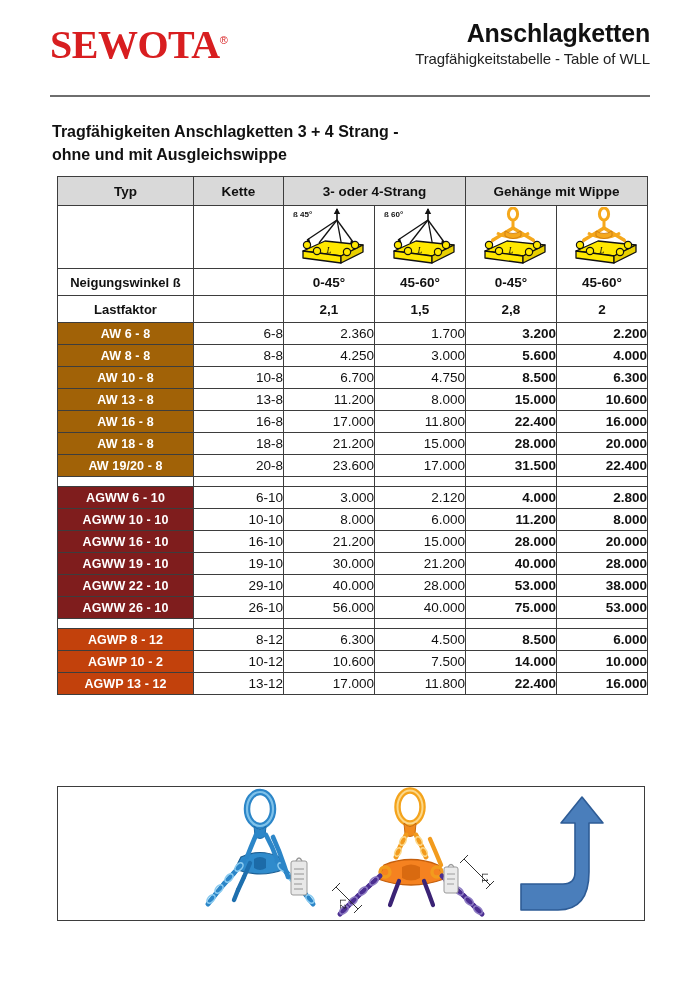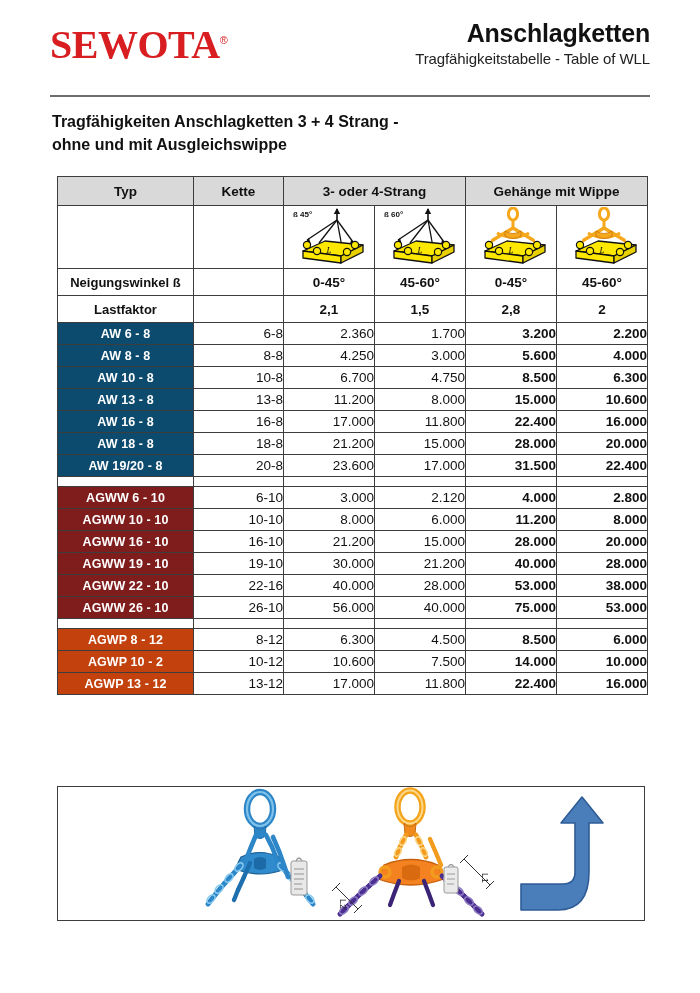--- a/index.html
+++ b/index.html
@@ -41,21 +41,21 @@
   .head-sub{
     font-size:15px;font-weight:normal;line-height:22px;color:#222;
     letter-spacing:-0.1px;
   }
   .head-rule{
     position:absolute;left:50px;top:95px;width:600px;height:2px;background:#6e6e6e;
   }
 
   
   .sect-title{
-    position:absolute;left:52px;top:110px;width:600px;
+    position:absolute;left:52px;top:120px;width:600px;
     font-size:16px;font-weight:bold;line-height:23px;color:#111;
   }
 
   
   .tbl-wrap{position:absolute;left:57px;top:176px;width:590px;}
   table.main{
     border-collapse:collapse;
     width:590px;
     table-layout:fixed;
     font-size:12.5px;
@@ -100,21 +100,21 @@
 
   
   tr.drow td{height:21px;}
   td.typ{
     color:#ffffff;font-weight:bold;font-size:12.5px;
     text-align:center;letter-spacing:0.1px;
     border-left:1px solid #3d3d3d;border-right:1px solid #3d3d3d;
     border-top:1px solid rgba(255,255,255,0.55);
     border-bottom:1px solid rgba(255,255,255,0.55);
   }
-  tr.g-red td.typ{background:#0c4a6e;}
+  tr.g-red td.typ{background:#a16207;}
   tr.g-green td.typ{background:#7f1d1d;}
   tr.g-blue td.typ{background:#c2410c;}
 
   tr.g-red.first td.typ,tr.g-green.first td.typ,tr.g-blue.first td.typ{border-top:1px solid #3d3d3d;}
   tr.g-red.last td.typ,tr.g-green.last td.typ,tr.g-blue.last td.typ{border-bottom:1px solid #3d3d3d;}
 
   td.num{
     text-align:right;padding-right:8px;font-size:13.5px;font-weight:normal;color:#111;
   }
   td.num.bold{font-weight:bold;}
@@ -356,21 +356,21 @@
           <tr class="drow g-green">
             <td class="typ">AGWW 19 - 10</td>
             <td class="num">19-10</td>
             <td class="num">30.000</td>
             <td class="num">21.200</td>
             <td class="num bold">40.000</td>
             <td class="num bold">28.000</td>
           </tr>
           <tr class="drow g-green">
             <td class="typ">AGWW 22 - 10</td>
-            <td class="num">22-16</td>
+            <td class="num">29-10</td>
             <td class="num">40.000</td>
             <td class="num">28.000</td>
             <td class="num bold">53.000</td>
             <td class="num bold">38.000</td>
           </tr>
           <tr class="drow g-green last">
             <td class="typ">AGWW 26 - 10</td>
             <td class="num">26-10</td>
             <td class="num">56.000</td>
             <td class="num">40.000</td>

